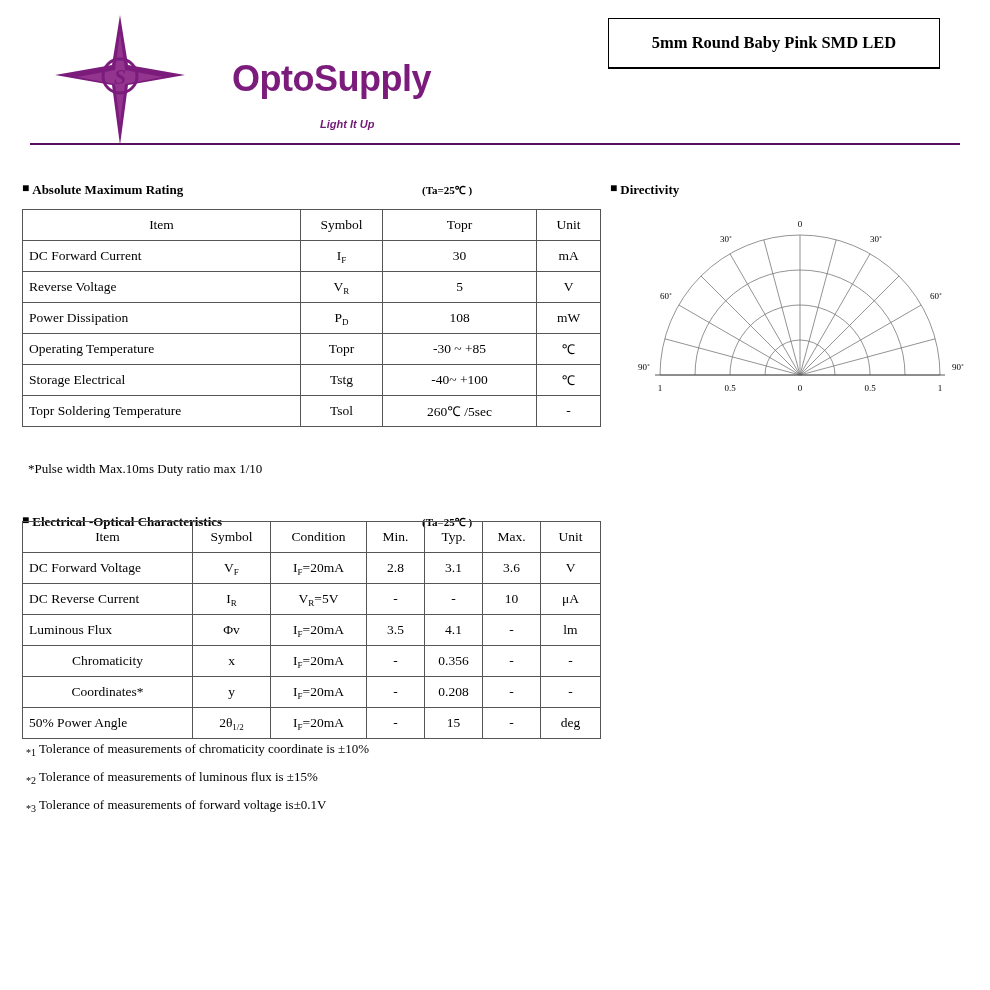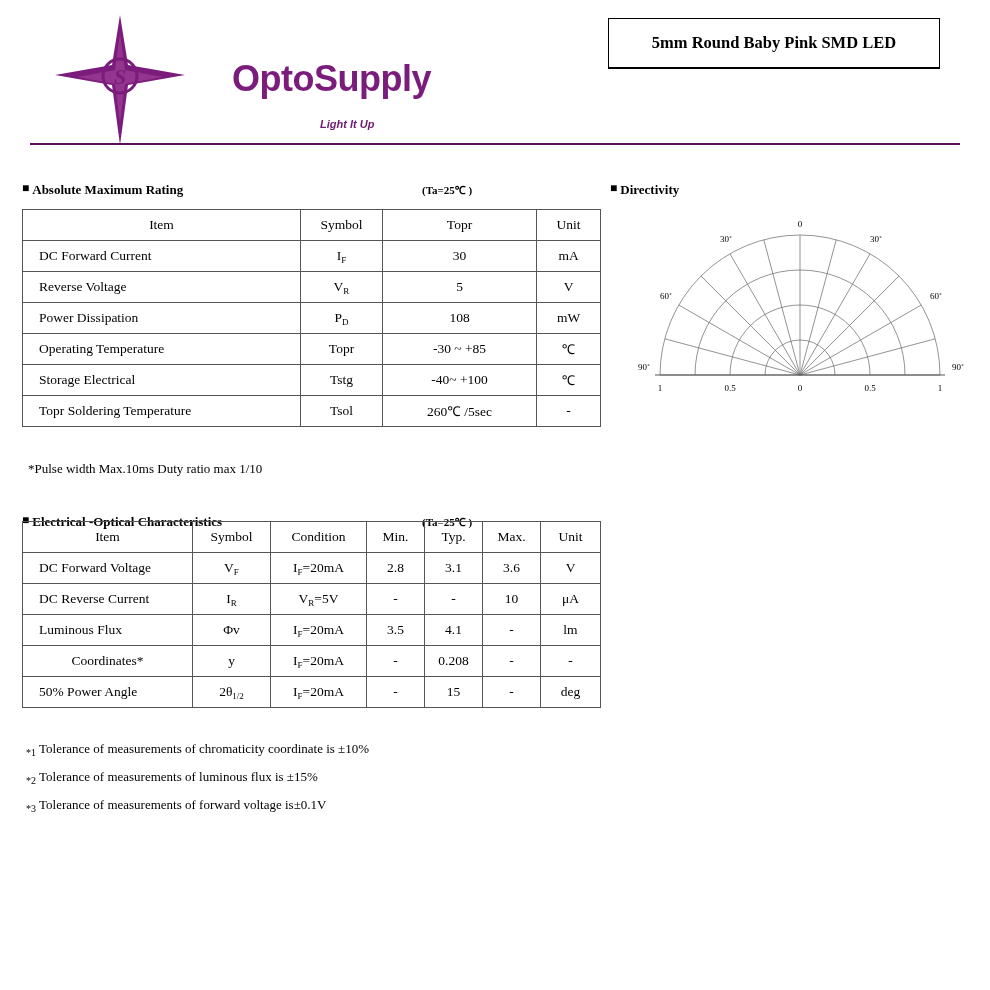--- a/index.html
+++ b/index.html
@@ -123,21 +123,21 @@
   }
   table.spec td {
     border: 1px solid #555;
     height: 30px;
     text-align: center;
     vertical-align: middle;
     padding: 0 2px;
   }
   table.spec td.left {
     text-align: left;
-    padding-left: 16px;
+    padding-left: 6px;
   }
   sub {
     font-size: 9px;
     vertical-align: baseline;
     position: relative;
     top: 3px;
   }
 
   #amr-table {
     position: absolute;
@@ -324,20 +324,29 @@
       <td>μA</td>
     </tr>
     <tr>
       <td class="left">Luminous Flux</td>
       <td><span>Φv</span><sub></sub></td>
       <td><span>I</span><sub>F</sub><span>=20mA</span></td>
       <td>3.5</td>
       <td>4.1</td>
       <td>-</td>
       <td>lm</td>
+    </tr>
+    <tr>
+      <td>Chromaticity</td>
+      <td><span>x</span><sub></sub></td>
+      <td><span>I</span><sub>F</sub><span>=20mA</span></td>
+      <td>-</td>
+      <td>0.356</td>
+      <td>-</td>
+      <td>-</td>
     </tr>
     <tr>
       <td>Coordinates*</td>
       <td><span>y</span><sub></sub></td>
       <td><span>I</span><sub>F</sub><span>=20mA</span></td>
       <td>-</td>
       <td>0.208</td>
       <td>-</td>
       <td>-</td>
     </tr>

